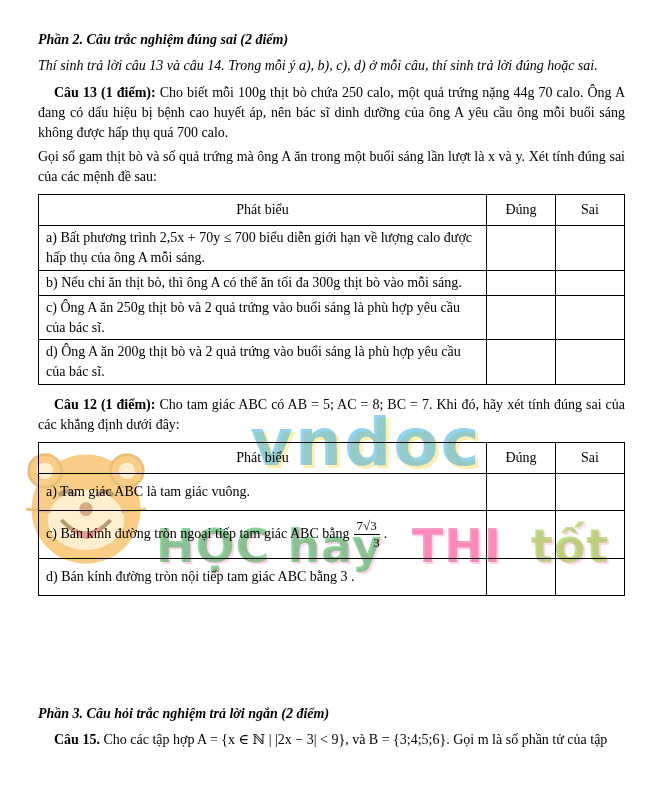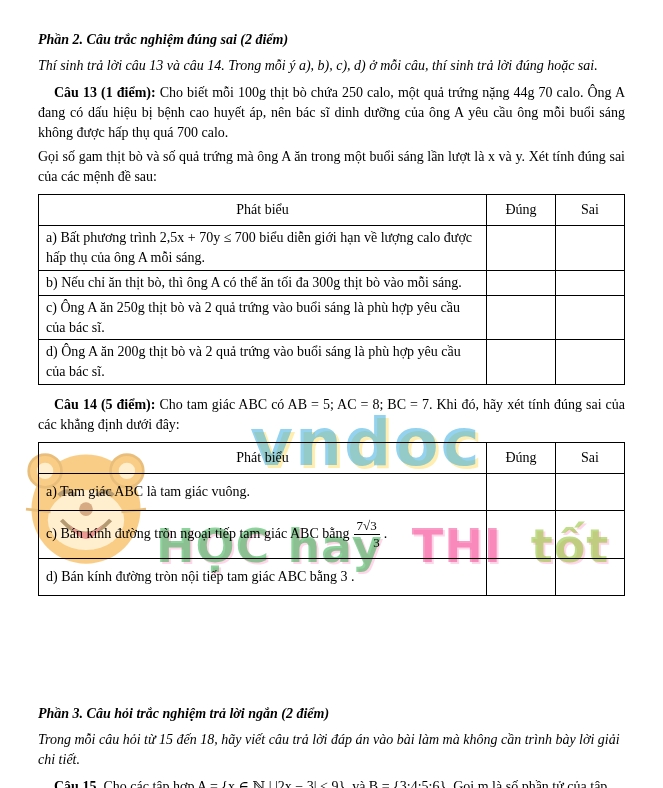--- a/index.html
+++ b/index.html
@@ -109,21 +109,21 @@
         <td class="ans"></td>
       </tr>
       <tr>
         <td>d) Ông A ăn 200g thịt bò và 2 quả trứng vào buổi sáng là phù hợp yêu cầu của bác sĩ.</td>
         <td class="ans"></td>
         <td class="ans"></td>
       </tr>
     </tbody>
       </table>
 
-    <p class="stmt-para"><span class="qlabel">Câu 14 (5 điểm):</span> <span>Cho tam giác ABC có AB = 5; AC = 8; BC = 7. Khi đó, hãy xét tính đúng sai của các khẳng định dưới đây:</span></p>
+    <p class="stmt-para"><span class="qlabel">Câu 12 (1 điểm):</span> <span>Cho tam giác ABC có AB = 5; AC = 8; BC = 7. Khi đó, hãy xét tính đúng sai của các khẳng định dưới đây:</span></p>
 
     <table class="t14">
       <tbody>
           <tr>
         <th>Phát biểu</th>
         <th class="ans">Đúng</th>
         <th class="ans">Sai</th>
       </tr>
       <tr>
         <td>a) Tam giác ABC là tam giác vuông.</td>
@@ -140,17 +140,16 @@
         <td class="ans"></td>
         <td class="ans"></td>
       </tr>
     </tbody>
       </table>
 
   </div>
 
   <div class="bottom">
     <p class="title-bi">Phần 3. Câu hỏi trắc nghiệm trả lời ngắn (2 điểm)</p>
-    <p class="italic">Trong mỗi câu hỏi từ 15 đến 18, hãy viết câu trả lời đáp án vào bài làm mà không cần trình bày lời giải chi tiết.</p>
     <p class="para"><span class="qlabel">Câu 15.</span> <span>Cho các tập hợp A = {x ∈ ℕ | |2x − 3| &lt; 9}, và B = {3;4;5;6}. Gọi m là số phần tử của tập</span></p>
   </div>
 
 </div>
 
 </body></html>

